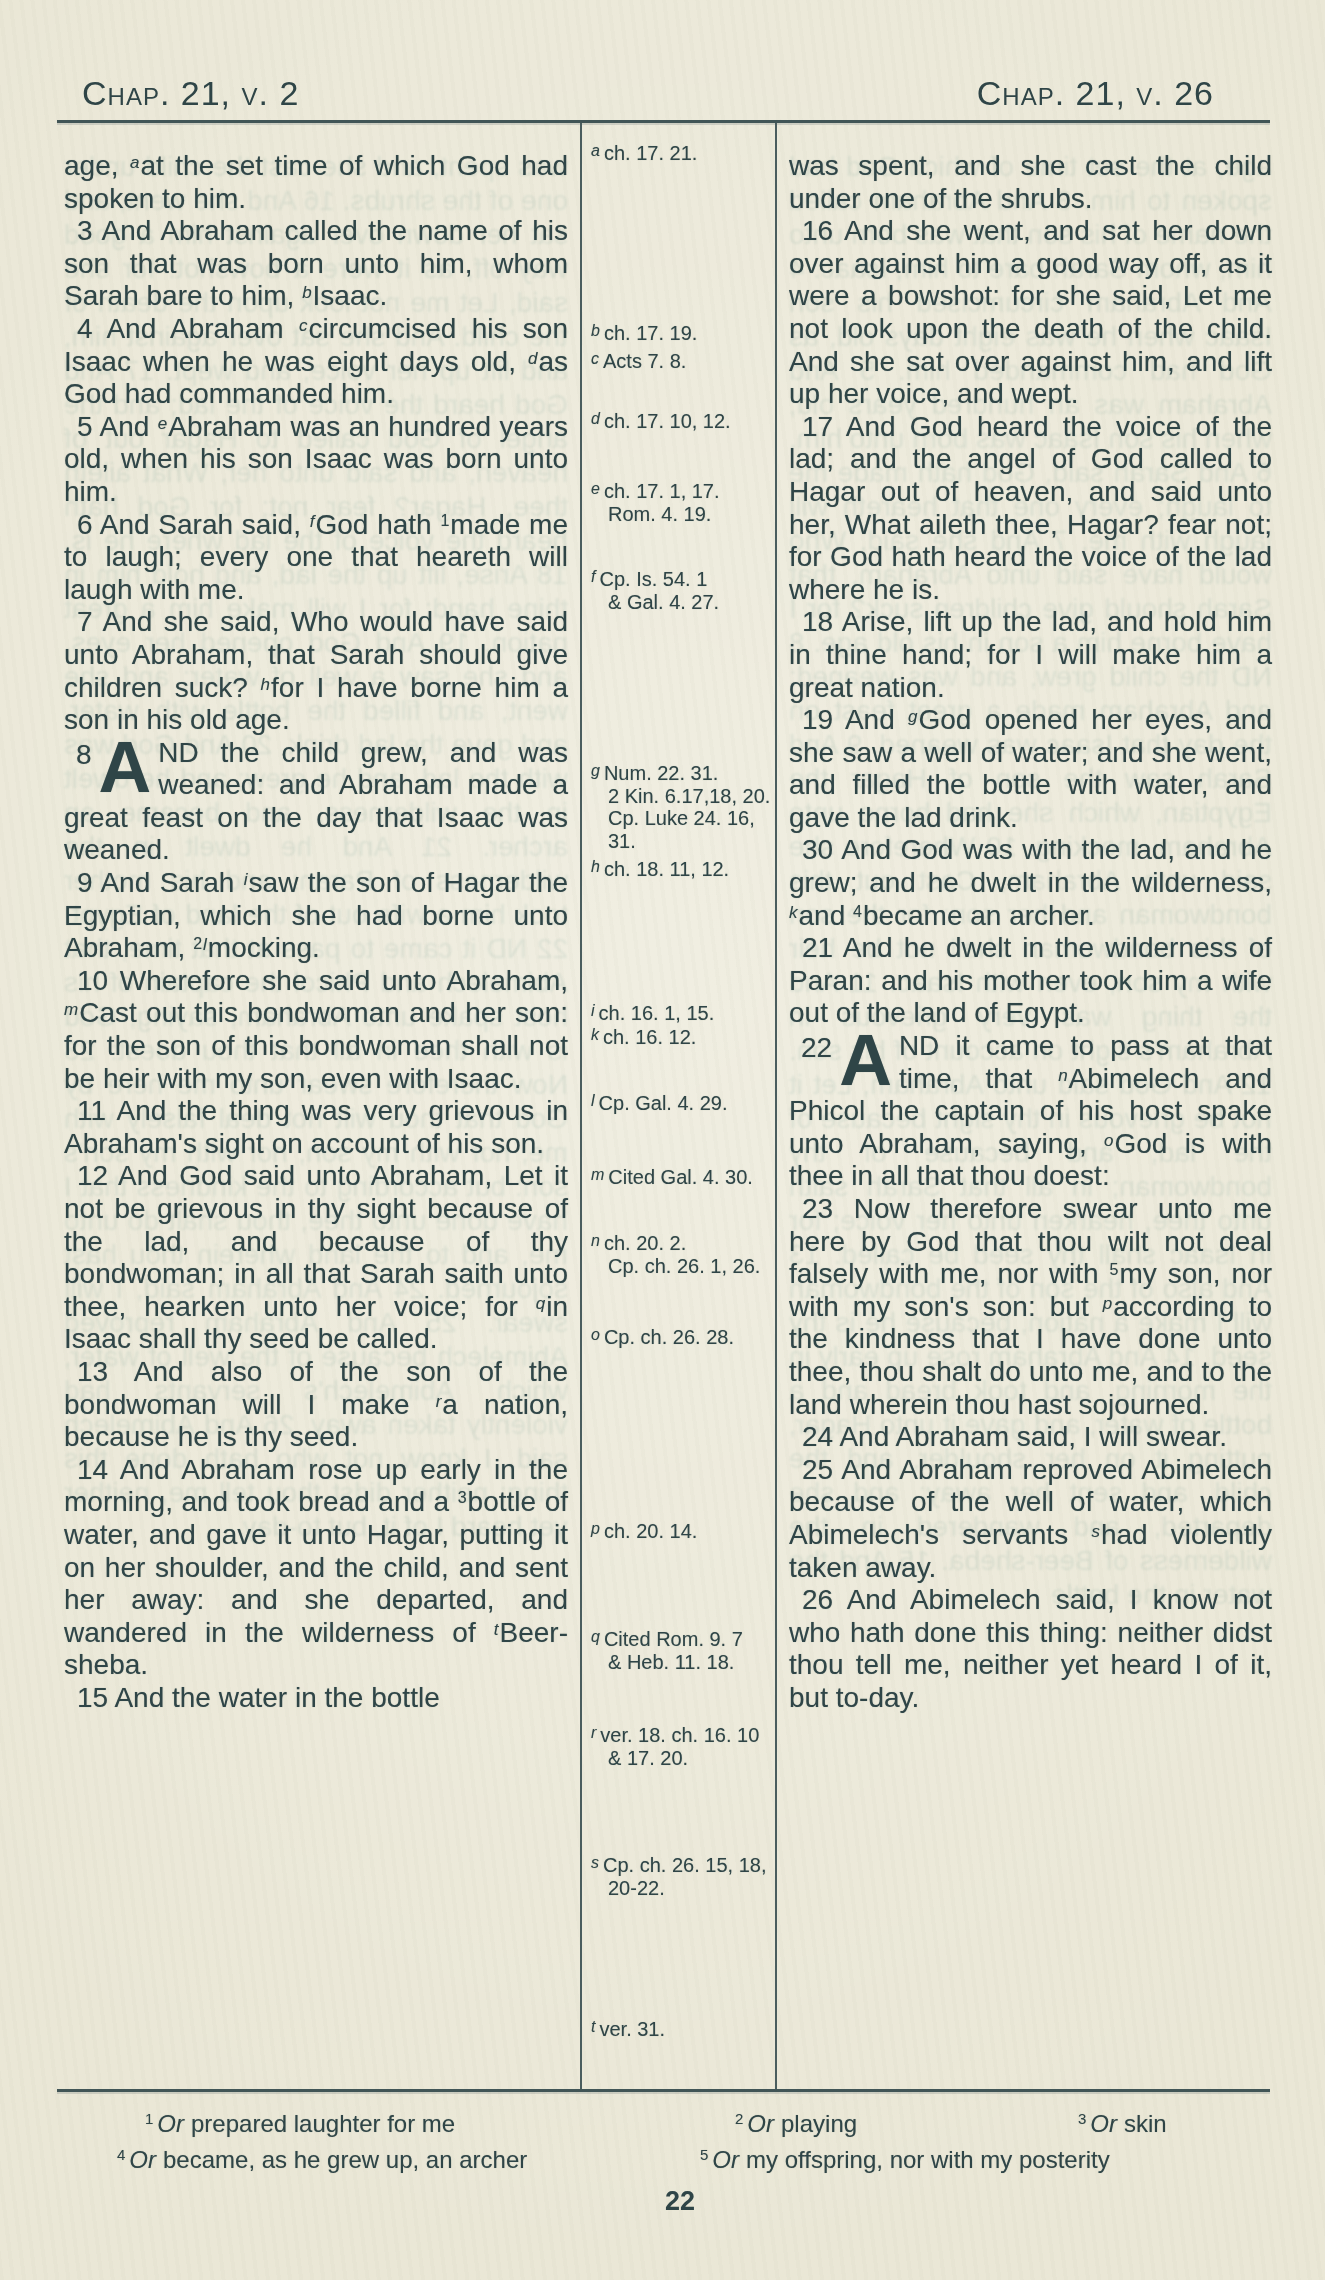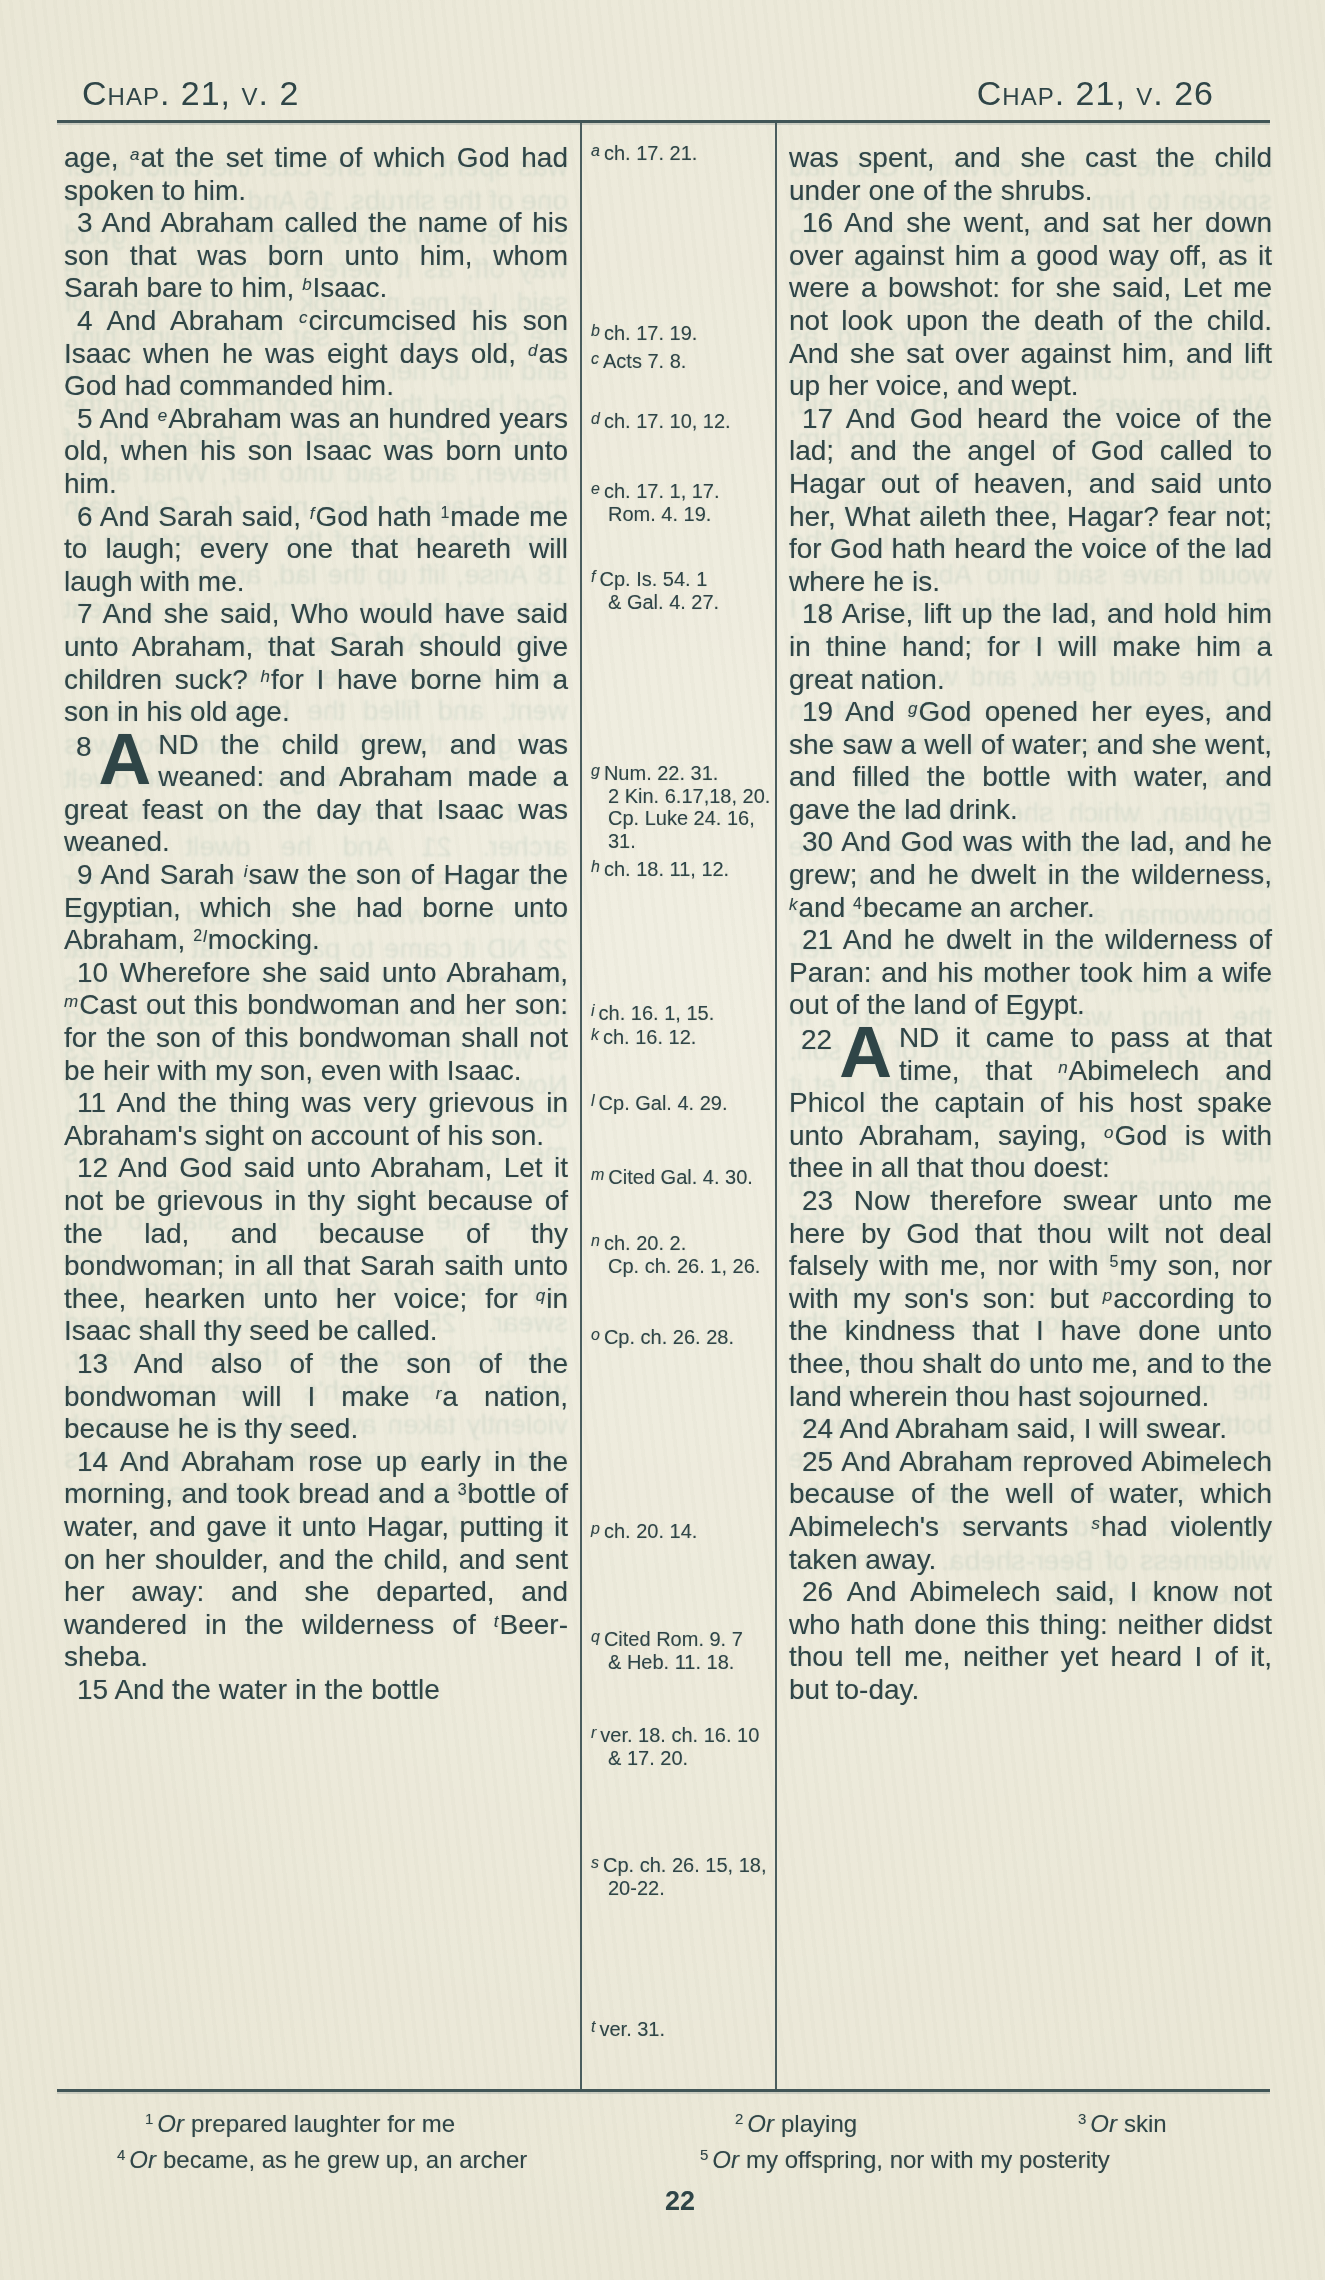--- a/index.html
+++ b/index.html
@@ -20,21 +20,21 @@
   .hdr-center{left:520px;width:320px;top:72px;text-align:center;font-variant:normal;
     font-weight:bold;font-size:37px;letter-spacing:2px;}
   
   .rule-h{position:absolute;left:57px;width:1213px;height:3px;background:#415556;box-shadow:0 2px 0 rgba(65,85,86,0.18);}
   .rule-top{top:120px;}
   .rule-bottom{top:2089px;}
   .rule-v{position:absolute;top:123px;height:1966px;width:2px;background:#4a5d5e;}
   .rule-v1{left:580px;}
   .rule-v2{left:775px;}
   
-  .col{position:absolute;top:142px;z-index:2;}
+  .col{position:absolute;top:150px;z-index:2;}
   .col-left{left:64px;width:504px;}
   .col-right{left:789px;width:483px;}
   p.verse{margin:0;text-align:justify;font-size:28px;line-height:32.6px;
     text-shadow:0 0 1px rgba(47,69,71,0.35);}
   p.verse{text-indent:13px;}
   p.verse.cont{text-indent:0;}
   p.verse.drop{text-indent:0;}
   sup.ref{font-style:italic;font-size:17px;line-height:0;vertical-align:7px;margin-right:1px;}
   sup.fn{font-size:16px;line-height:0;vertical-align:8px;margin-right:1px;}
   .dropbox{float:left;display:flex;align-items:flex-start;gap:7px;height:58px;margin:2px 9px 0 12px;}

